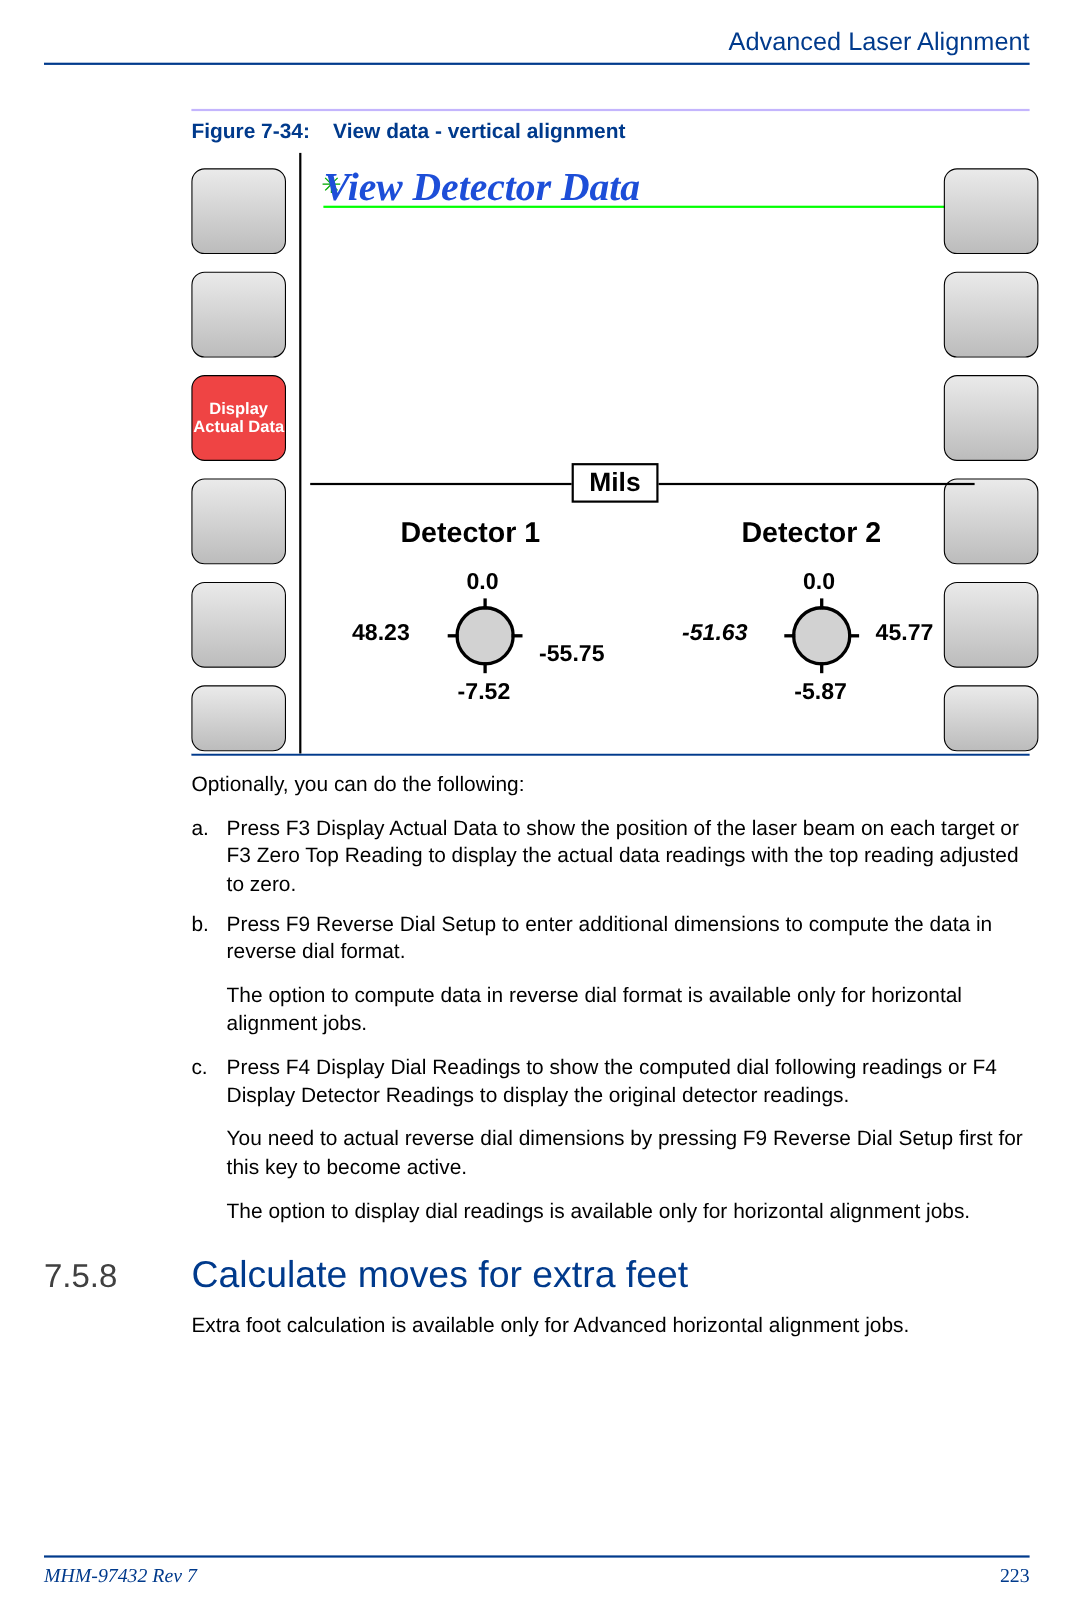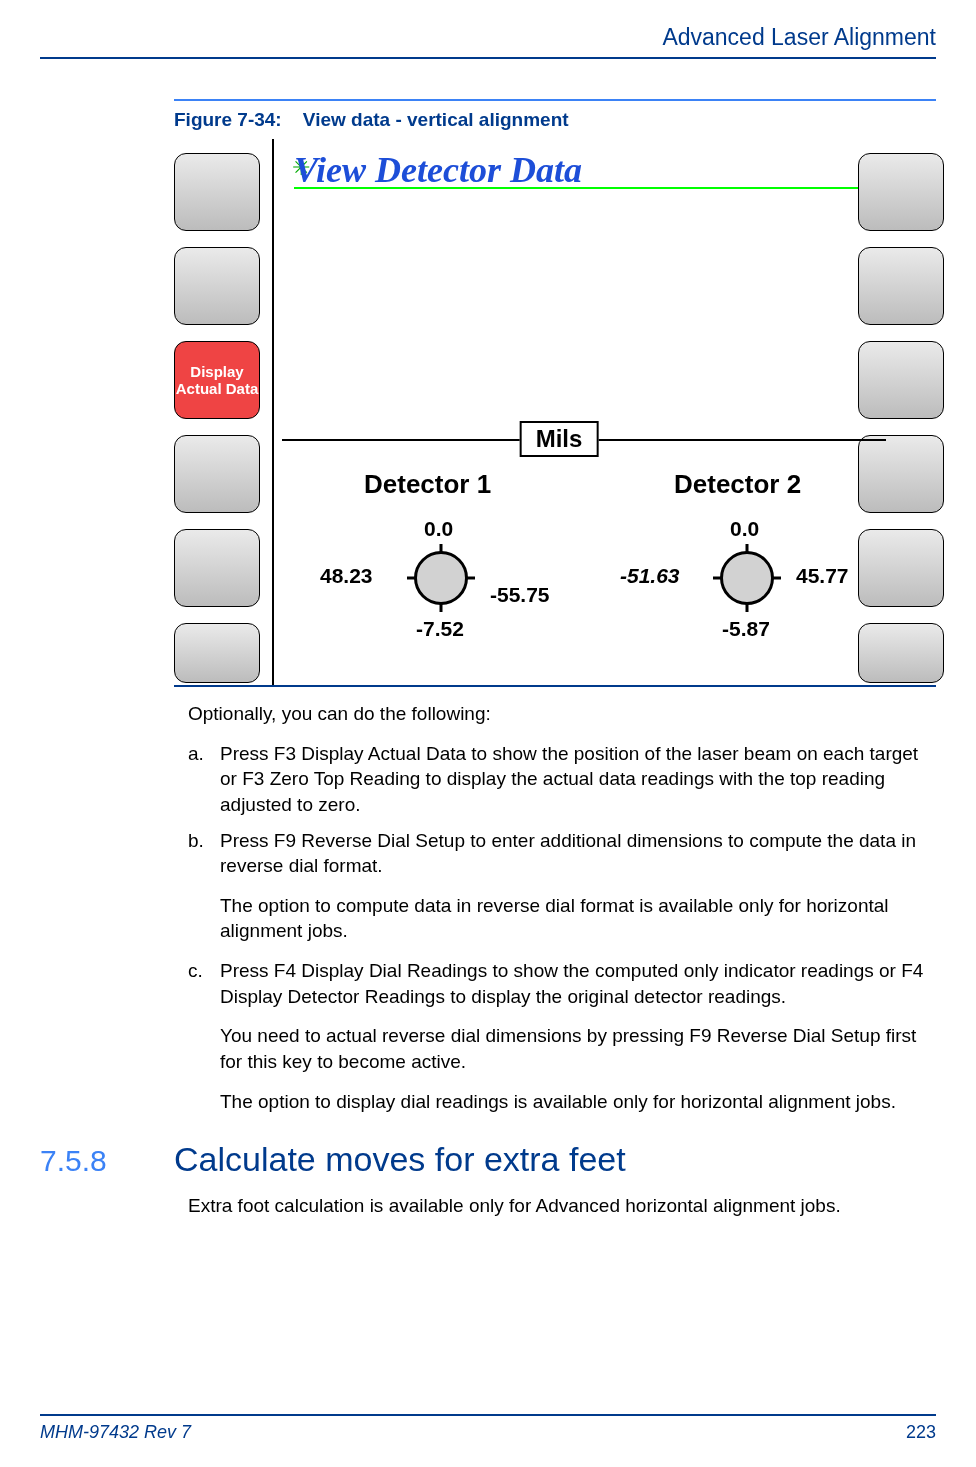--- a/index.html
+++ b/index.html
@@ -26,21 +26,21 @@
   }
   hr.topline {
     border:none;
     border-top:2px solid #003a8c;
     margin:0 0 40px 0;
   }
   .content {
     padding-left:134px;
   }
   .fig-row {
-    border-top:2px solid #3b82f6;
+    border-top:2px solid #c4b5fd;
     border-bottom:2px solid #003a8c;
   }
   .fig-caption {
     color:#003a8c;
     font-weight:bold;
     font-size:19px;
     padding:8px 0;
   }
   
   .screenshot {
@@ -122,51 +122,52 @@
   }
   .tick { position:absolute; background:#000; }
   .dial .t-top   { width:3px; height:10px; left:50%; top:-10px; transform:translateX(-50%);}
   .dial .t-bot   { width:3px; height:10px; left:50%; bottom:-10px; transform:translateX(-50%);}
   .dial .t-left  { height:3px; width:10px; top:50%; left:-10px; transform:translateY(-50%);}
   .dial .t-right { height:3px; width:10px; top:50%; right:-10px; transform:translateY(-50%);}
   .dial1 { top:412px; left:240px; }
   .dial2 { top:412px; left:546px; }
   .val { position:absolute; font-size:21px; font-weight:bold; }
   
-  .body-text { font-size:19px; line-height:1.35;margin-left:14px; }
+  .body-text { font-size:19px; line-height:1.35; }
   .body-text p { margin:14px 0; }
   .list { margin:12px 0; padding:0; }
   .list li { list-style:none; position:relative; padding-left:32px; margin:10px 0;}
   .list li .li-marker { position:absolute; left:0; top:0; }
   .ui-label { font-family: Arial, sans-serif; }
   .h-sec {
     display:flex;
     align-items:baseline;
     margin-top:26px;
     margin-left:-134px;
   }
   .h-sec .num {
-    color:#3b82f6;
+    color:#404040;
     font-size:30px;
     width:134px;
   }
   .h-sec .title {
     color:#003a8c;
     font-size:34px;
   }
   .footer {
     position:absolute;
     left:40px; right:40px; bottom:24px;
     border-top:2px solid #003a8c;
     display:flex;
     justify-content:space-between;
     color:#003a8c;
     font-size:18px;
     padding-top:6px;
     font-style:italic;
+    font-family:Liberation Serif, serif;
   }
   .footer .pagenum { font-style:normal; }
   .laser-icon {
     position:absolute; top:16px; left:118px;
     color:#00aa00; font-size:22px;
   }
 </style>
 </head>
 <body>
 
@@ -241,21 +242,21 @@
           <span class="li-marker">a.</span>
           <span>Press </span><span class="ui-label">F3 Display Actual Data</span><span> to show the position of the laser beam on each target or </span><span class="ui-label">F3 Zero Top Reading</span><span> to display the actual data readings with the top reading adjusted to zero.</span>
         </li>
         <li>
           <span class="li-marker">b.</span>
           <span>Press </span><span class="ui-label">F9 Reverse Dial Setup</span><span> to enter additional dimensions to compute the data in reverse dial format.</span>
           <p>The option to compute data in reverse dial format is available only for horizontal alignment jobs.</p>
         </li>
         <li>
           <span class="li-marker">c.</span>
-          <span>Press </span><span class="ui-label">F4 Display Dial Readings</span><span> to show the computed only indicator readings or </span><span class="ui-label">F4 Display Detector Readings</span><span> to display the original detector readings.</span>
+          <span>Press </span><span class="ui-label">F4 Display Dial Readings</span><span> to show the computed dial following readings or </span><span class="ui-label">F4 Display Detector Readings</span><span> to display the original detector readings.</span>
           <p><span>You need to actual reverse dial dimensions by pressing </span><span class="ui-label">F9 Reverse Dial Setup</span><span> first for this key to become active.</span></p>
           <p>The option to display dial readings is available only for horizontal alignment jobs.</p>
         </li>
       </ul>
     </div>
 
     <div class="h-sec">
       <div class="num">7.5.8</div>
       <div class="title">Calculate moves for extra feet</div>
     </div>

